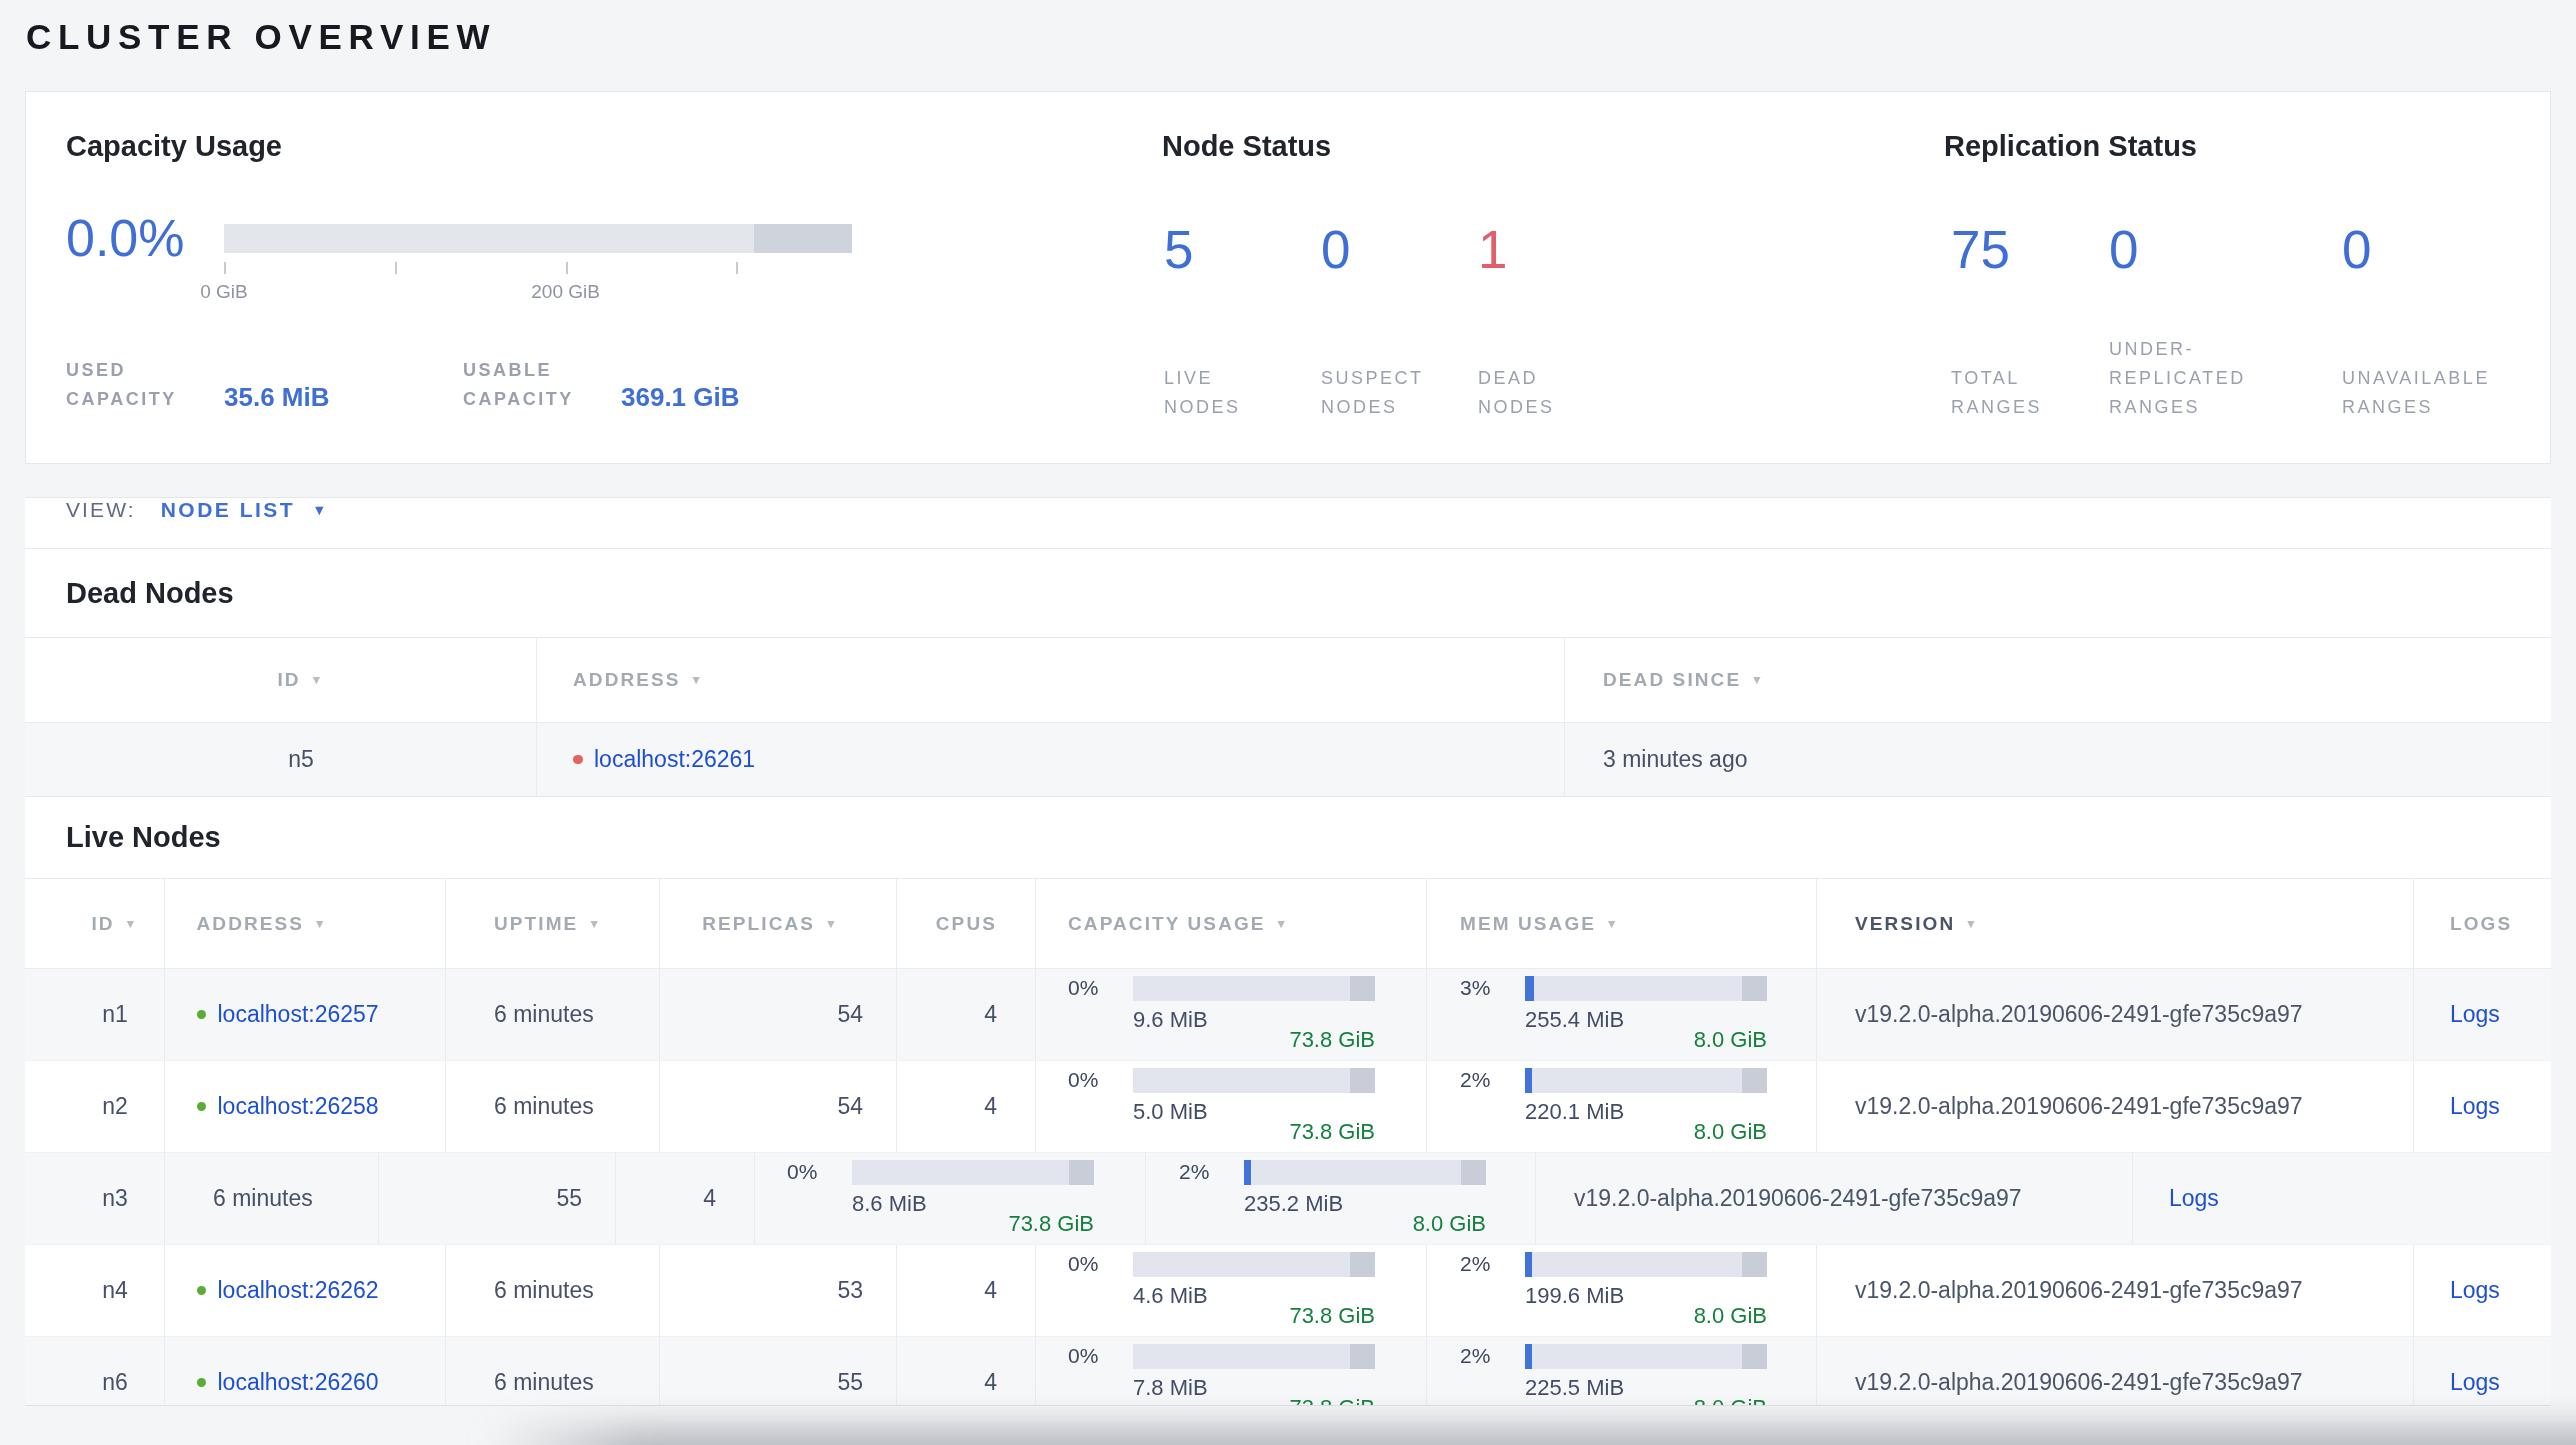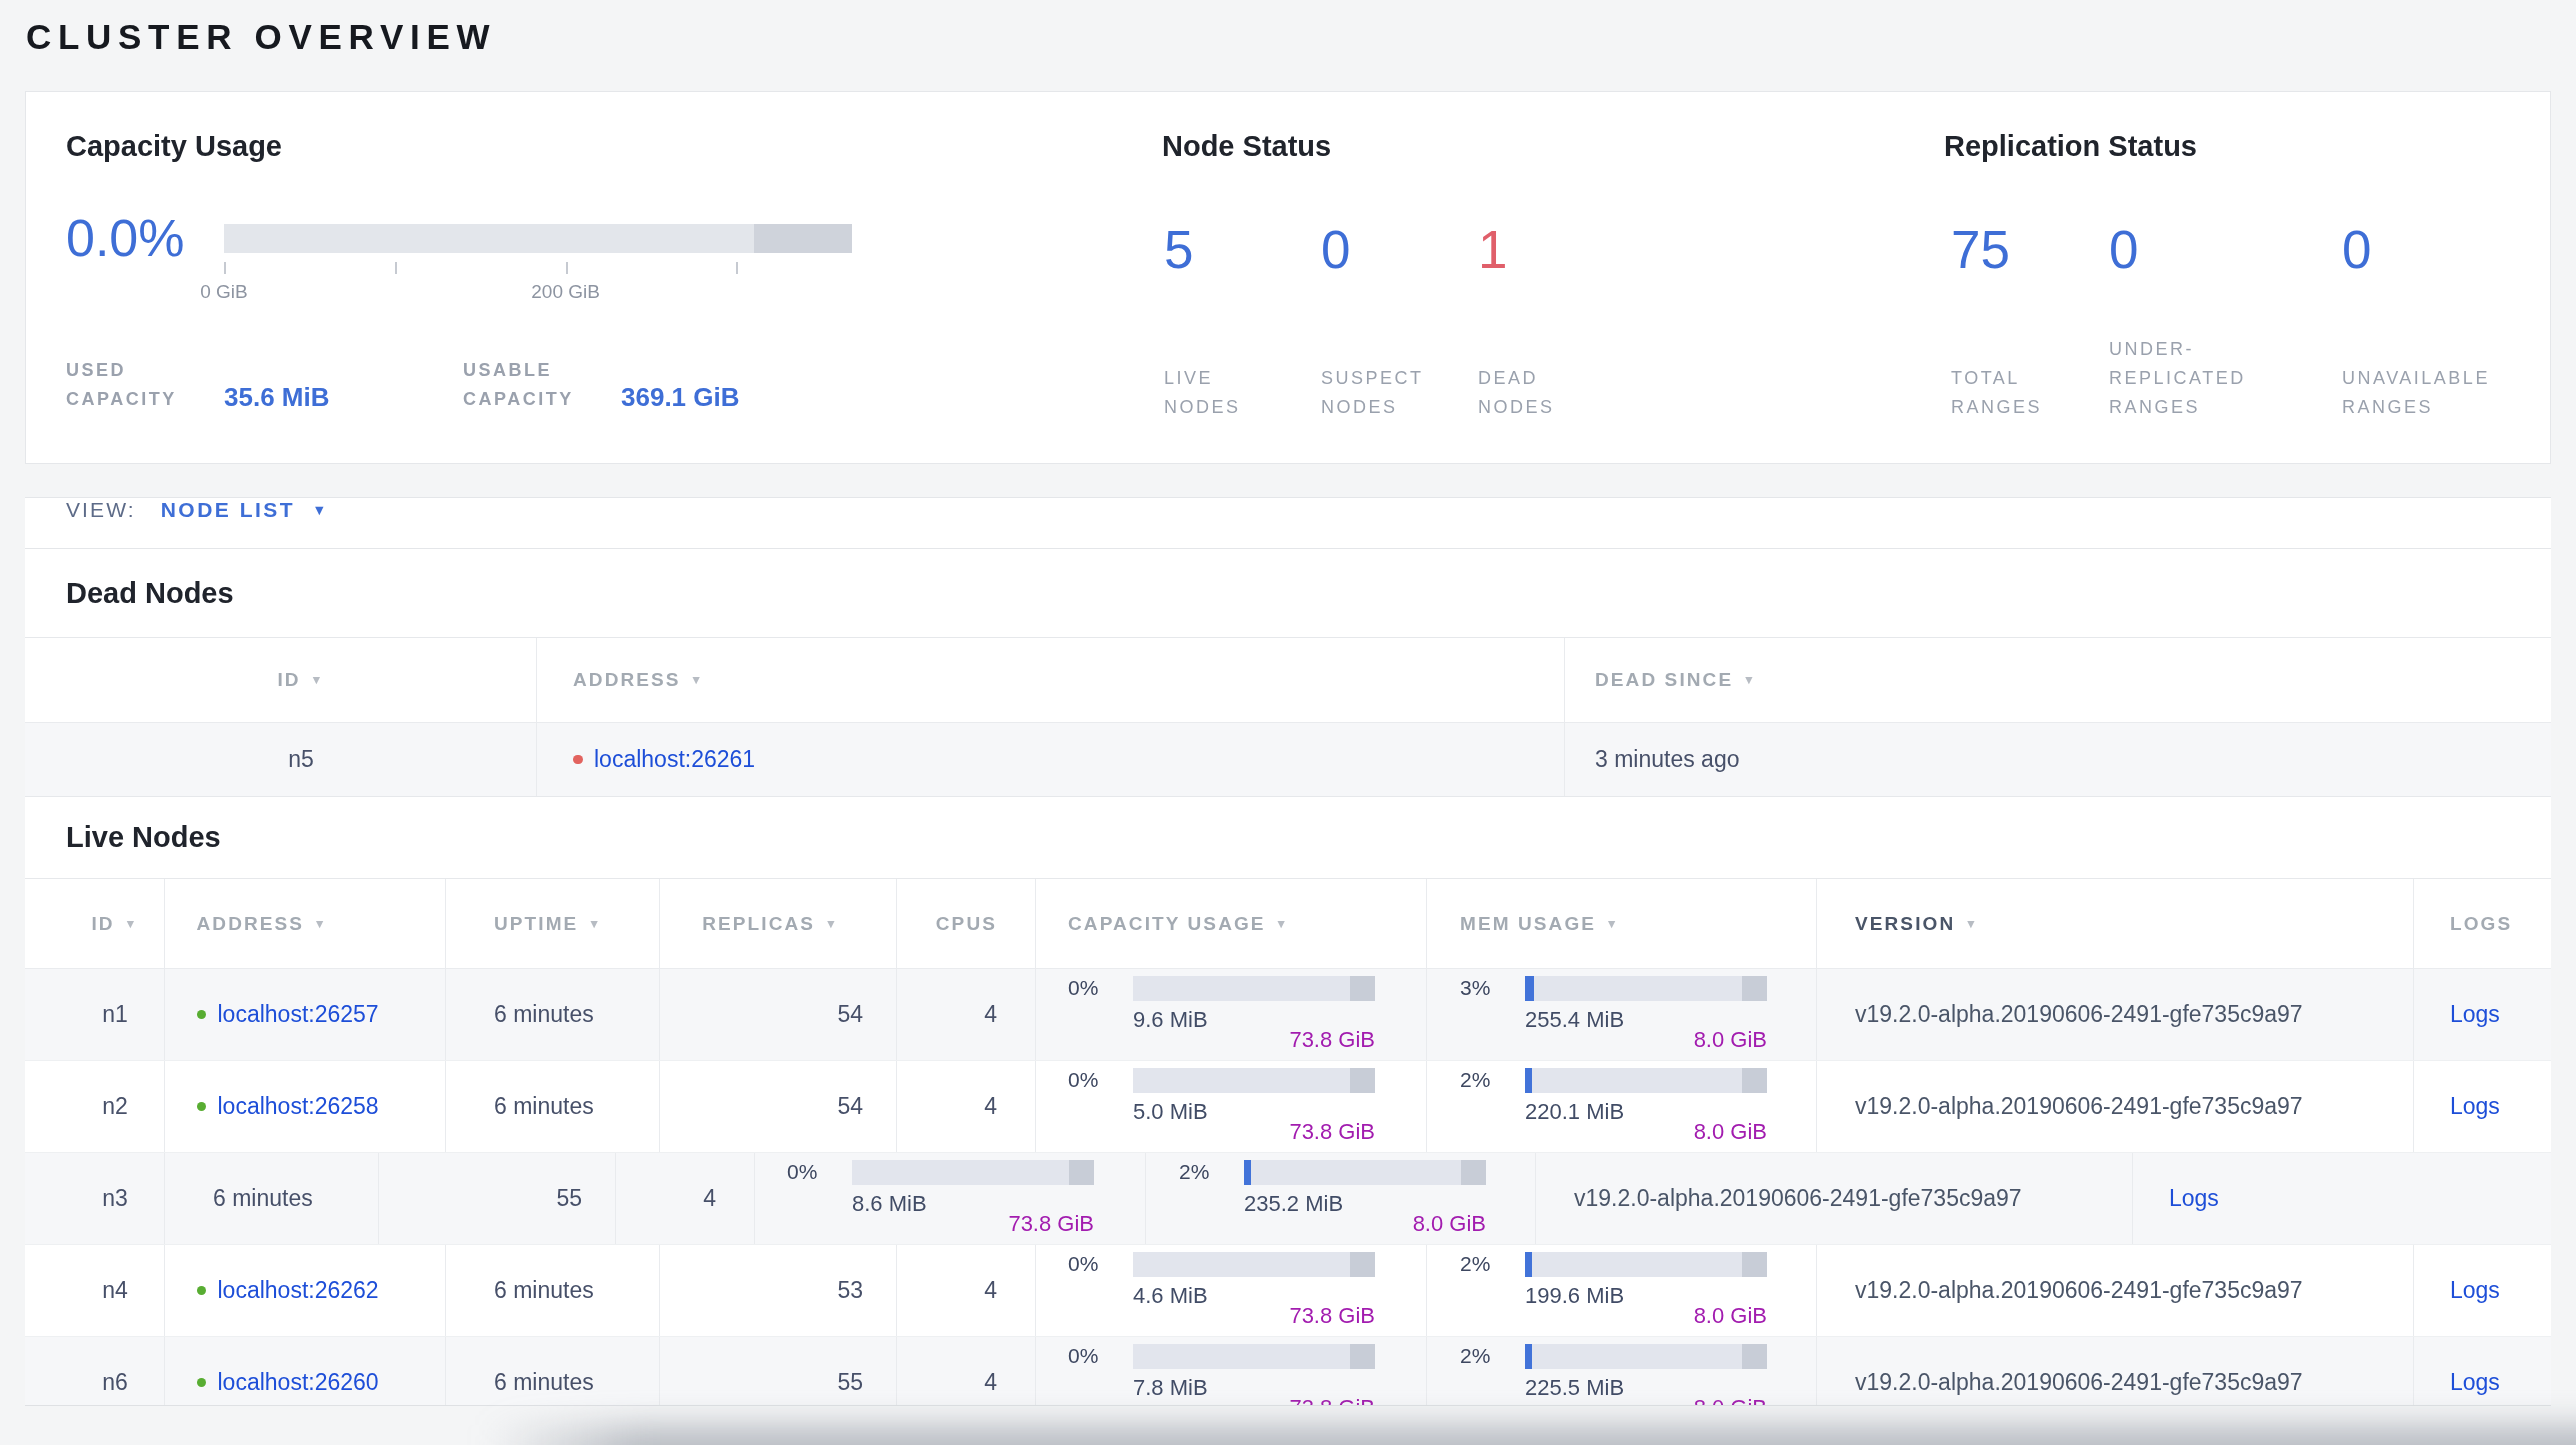--- a/index.html
+++ b/index.html
@@ -75,21 +75,21 @@
   .t-cell { border-left:1px solid #e9ebee; display:flex; align-items:center; }
   .t-cell:first-child { border-left:none;justify-content:center; }
   .th { font-size:19px; letter-spacing:2.1px; color:#a3aab2; font-weight:700; }
   .sort-arrow { font-size:12.4px; color:#b7bcc3; margin-left:9.5px; }
 
   
   .dead-header { height:85px; border-bottom:1px solid #e9ebee; }
   .dead-row { height:74px; background:#f6f7f9; border-bottom:1px solid #e6e8eb; font-size:23px; color:#475069; }
   .dcol-id { width:511px; padding-left:41px; }
   .dcol-addr { width:1028px; padding-left:36px; }
-  .dcol-since { flex:1; padding-left:30px; }
+  .dcol-since { flex:1; padding-left:38px; }
 
   
   .live-header { height:90px; border-bottom:1px solid #e9ebee; }
   .live-row { height:92px; font-size:23px; color:#475069; border-bottom:1px solid #eef0f2; background:#fff; }
   .live-row.alt { background:#f6f7f9; }
   .col-id   { width:139px; padding-left:41px; }
   .col-addr { width:281px; padding-left:31.5px; }
   .col-up   { width:214px; padding-left:48px; }
   .col-rep  { width:237px; justify-content:flex-end; padding-right:33px; }
   .col-rep.th-cell { padding-right:57px; }
@@ -105,21 +105,21 @@
   .dot-dead { background:#e2635f; }
 
   .usage-block { display:flex; flex-direction:column; }
   .usage-top { display:flex; align-items:center; }
   .usage-pct { width:65px; font-size:21px; color:#3d4760; }
   .mini-bar { position:relative; width:242px; height:25px; background:#e2e5ed; }
   .mini-bar .reserved { position:absolute; top:0; right:0; width:25px; height:100%; background:#c8cdd7; }
   .mini-bar .fill { position:absolute; top:0; left:0; height:100%; background:#4273d9; }
   .usage-bottom { margin-left:65px; width:242px; display:flex; justify-content:space-between; margin-top:6.7px; }
   .usage-used  { font-size:22px; color:#414c66; }
-  .usage-total { font-size:22px; color:#a21caf;margin-top:20px; }
+  .usage-total { font-size:22px; color:#15803d;margin-top:20px; }
 
   .bottom-shadow {
     position:absolute; left:487px; top:1425px; width:2196px; height:67px;
     background:linear-gradient(90deg, rgba(140,146,156,0) 0%, rgba(140,146,156,0.55) 7%, rgba(140,146,156,0.55) 100%);
     filter:blur(15.3px); border-radius:11.5px;
   }
 </style>
 </head>
 <body>
 

